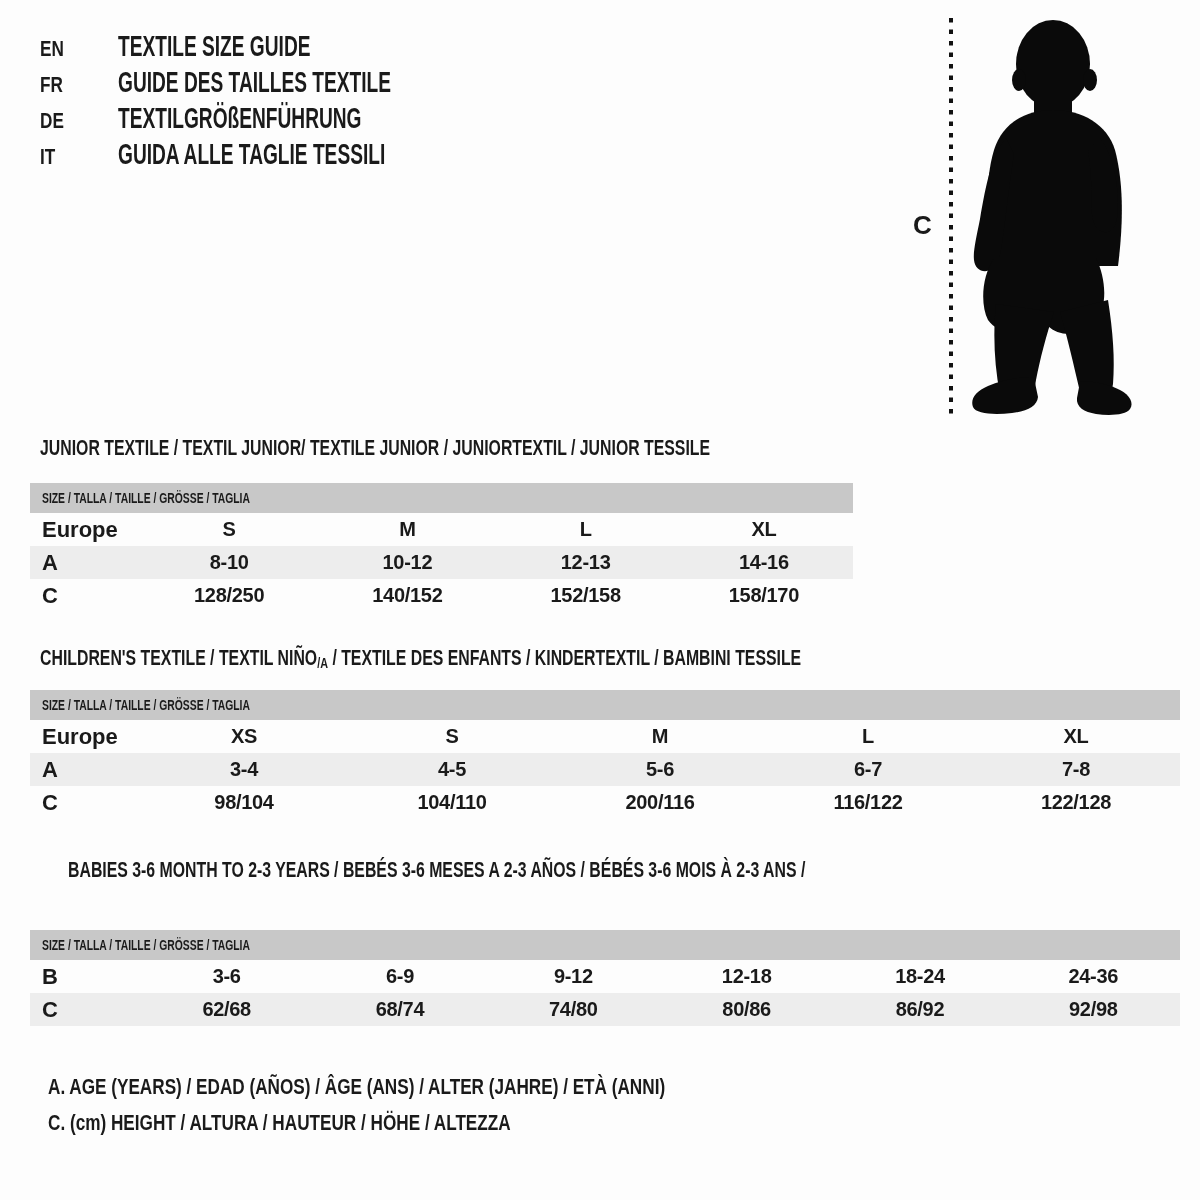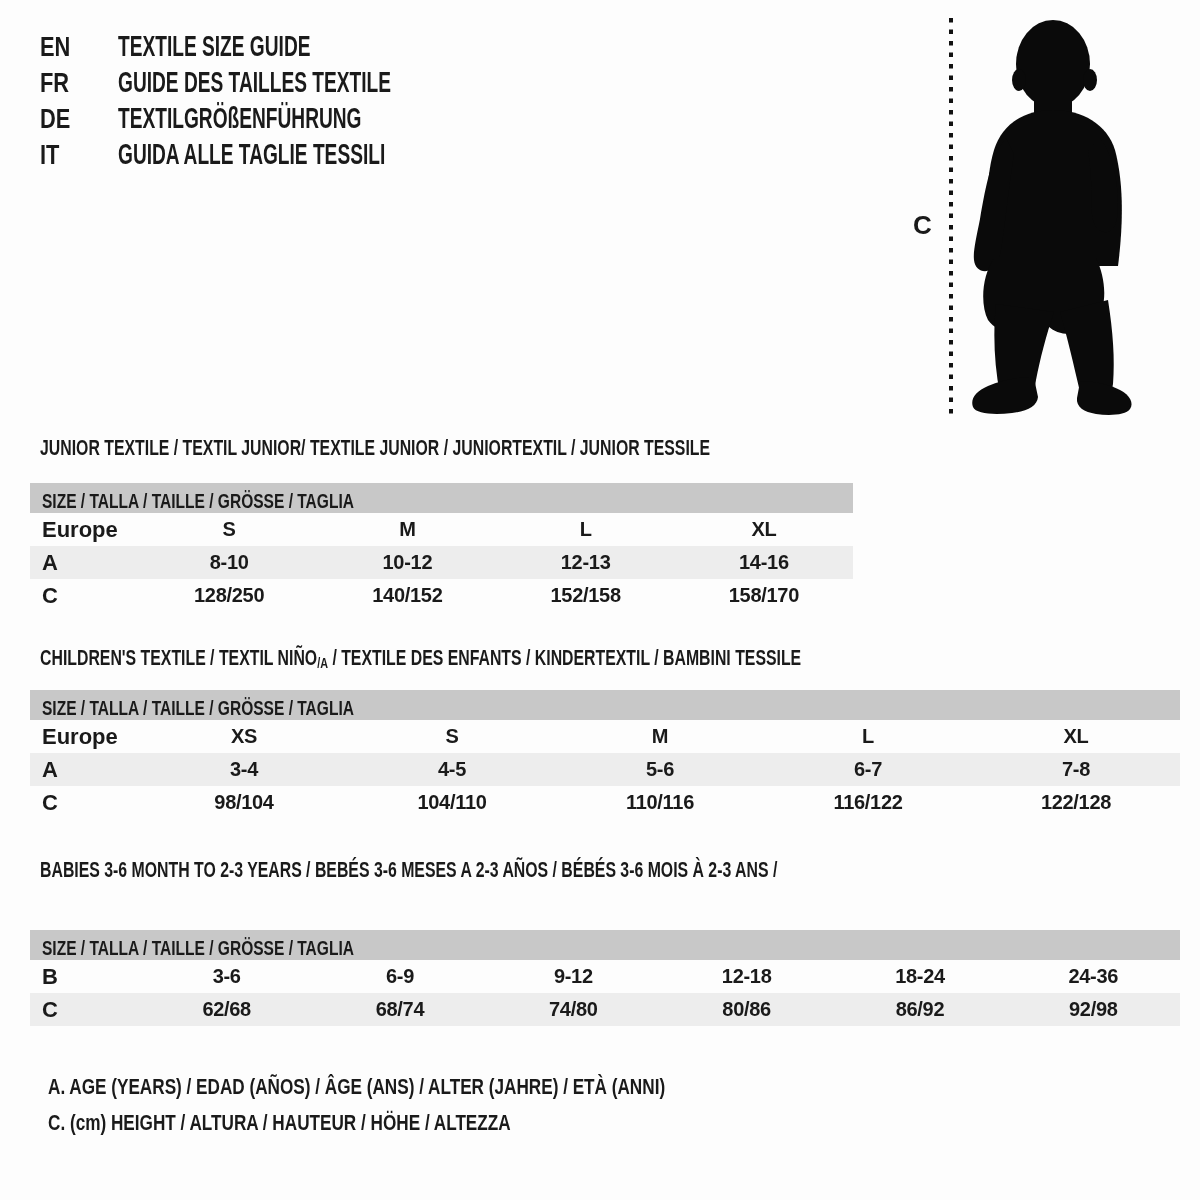--- a/index.html
+++ b/index.html
@@ -5,39 +5,39 @@
   html,body{margin:0;padding:0;background:#ffffff;}
   .page{
     position:relative;width:1200px;height:1200px;background:#fdfdfd;
     font-family:"Liberation Sans",sans-serif;color:#1a1a1a;overflow:hidden;
   }
   .cond{display:inline-block;transform:scaleX(0.72);transform-origin:0 50%;white-space:nowrap;}
 
   
   .lang-block{position:absolute;left:40px;top:30px;}
   .lang-row{display:flex;align-items:baseline;height:36px;font-weight:bold;}
-  .lang-code{width:78px;font-size:28px;}
+  .lang-code{width:78px;font-size:22px;}
   .lang-code .cond{transform:scaleX(0.78);}
   .lang-title{font-size:29px;}
   .lang-title .cond{transform:scaleX(0.66);}
 
   
   .figure{position:absolute;left:940px;top:14px;width:200px;height:404px;}
   .figure svg{display:block;width:200px;height:404px;}
   .c-label{position:absolute;left:913px;top:210px;font-size:26px;font-weight:bold;}
 
   
   .section-title{position:absolute;left:40px;font-size:22px;font-weight:bold;line-height:24px;}
   .section-title .sub{font-size:15px;position:relative;top:3px;}
   .two-line{line-height:35px;}
 
   
   .tbl{position:absolute;left:30px;}
-  .tbl-header{height:30px;background:#c8c8c8;display:flex;align-items:flex-end;
-    padding-left:12px;font-weight:bold;font-size:21px;}
+  .tbl-header{height:30px;background:#c8c8c8;display:flex;align-items:center;
+    padding-left:12px;font-weight:bold;font-size:14px;}
   .tbl-header .cond{transform:scaleX(0.74);}
   .tbl-row{display:flex;height:33px;align-items:center;font-weight:bold;font-size:20px;}
   .tbl-row.shaded{background:#ededed;}
   .cell-label{width:110px;padding-left:12px;box-sizing:border-box;font-size:22px;}
   .cell{flex:1;text-align:center;letter-spacing:-0.3px;}
 
   
   .legend{position:absolute;left:48px;top:1074px;}
   .legend-line{height:36px;font-size:22px;font-weight:bold;}
   .legend-line .cond{transform:scaleX(0.78);}
@@ -141,27 +141,27 @@
       <span class="cell">3-4</span>
       <span class="cell">4-5</span>
       <span class="cell">5-6</span>
       <span class="cell">6-7</span>
       <span class="cell">7-8</span>
     </div>
     <div class="tbl-row">
       <span class="cell-label">C</span>
       <span class="cell">98/104</span>
       <span class="cell">104/110</span>
-      <span class="cell">110/116</span>
+      <span class="cell">200/116</span>
       <span class="cell">116/122</span>
       <span class="cell">122/128</span>
     </div>
   </div>
 
-  <div class="section-title two-line" style="top:852px;">
+  <div class="section-title two-line" style="top:852px;margin-left:28px;">
     <div><span class="cond">BABIES 3-6 MONTH TO 2-3 YEARS / BEBÉS 3-6 MESES A 2-3 AÑOS / BÉBÉS 3-6 MOIS À 2-3 ANS /</span></div>
   </div>
   <div class="tbl w2" style="top:930px;">
     <div class="tbl-header">
         <span class="cond">SIZE / TALLA / TAILLE / GRÖSSE / TAGLIA</span>
       </div>
     <div class="tbl-row">
       <span class="cell-label">B</span>
       <span class="cell">3-6</span>
       <span class="cell">6-9</span>

